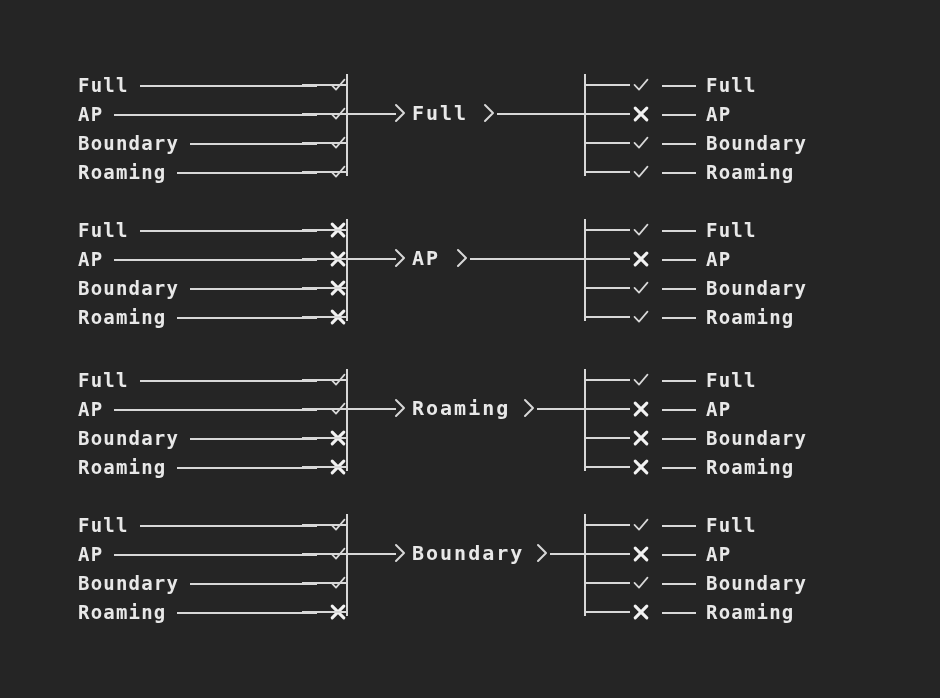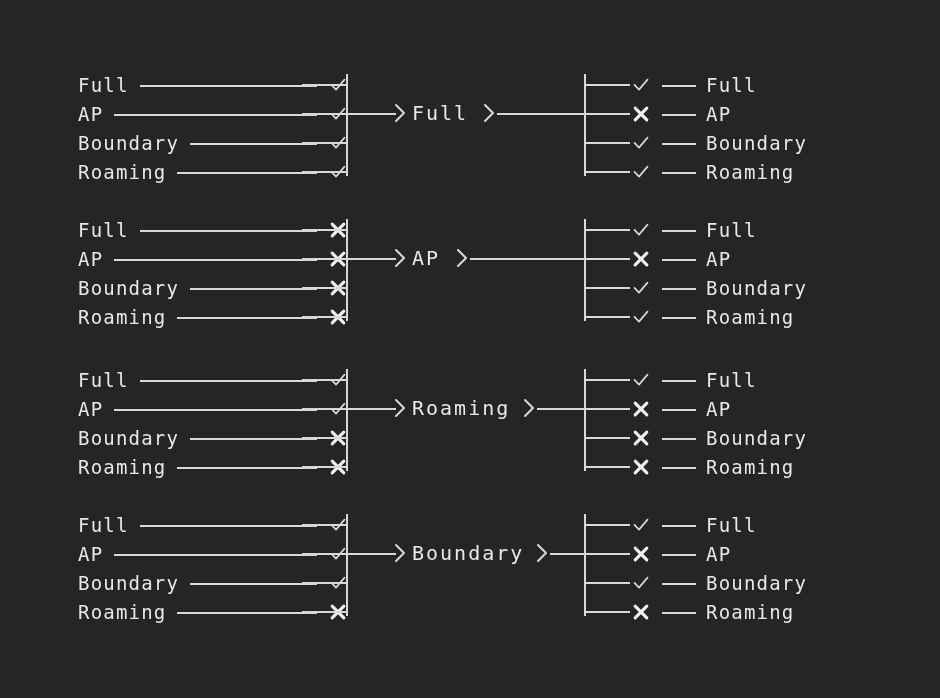--- a/index.html
+++ b/index.html
@@ -20,20 +20,21 @@
     width: 940px;
     height: 698px;
     background: #252525;
   }
 
   .group {
     position: absolute;
     left: 0;
     width: 940px;
     height: 130px;
+    font-weight: bold;
   }
 
   
   .left-rows {
     position: absolute;
     left: 78px;
     top: 0;
     width: 270px;
     height: 130px;
   }

